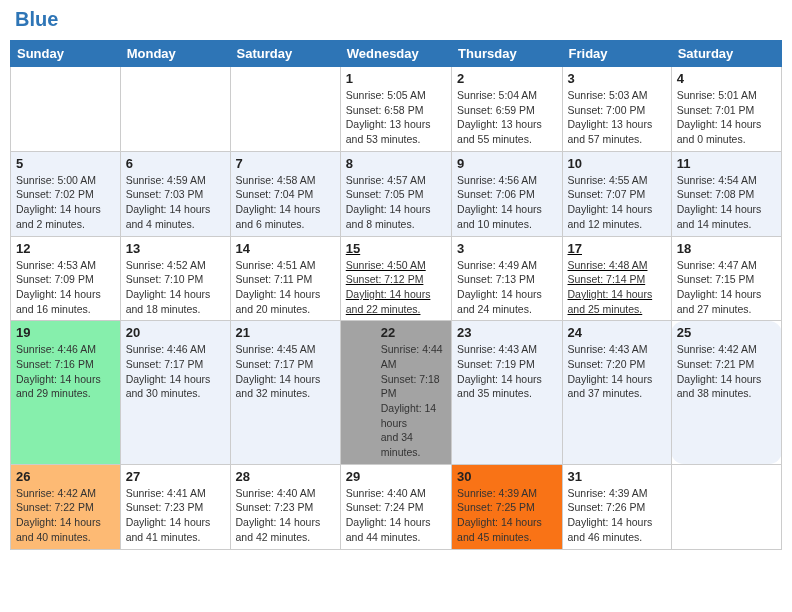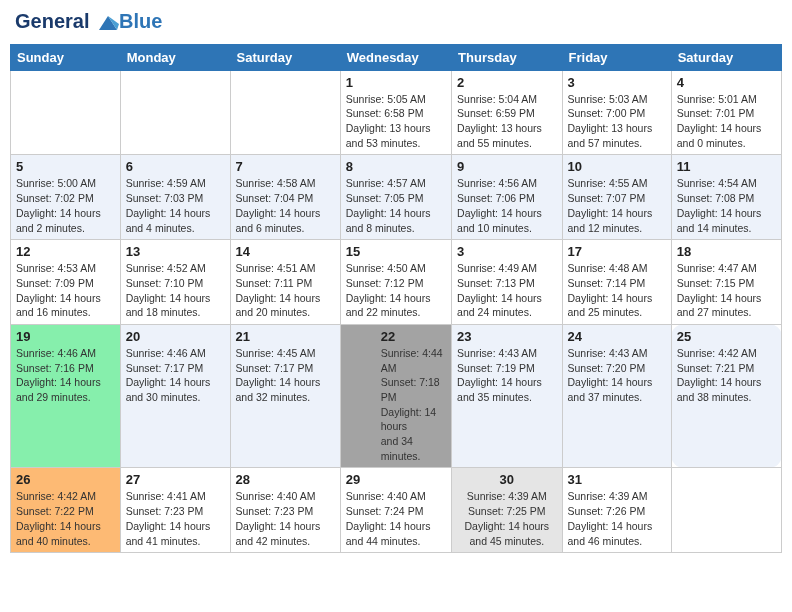--- a/index.html
+++ b/index.html
@@ -85,27 +85,20 @@
     .row-odd td { background: #fff; }
   </style>
 </head>
 <body>
 
 <div class="page">
   <div class="header">
     <div class="logo">
       <div>
         <div style="display:flex;align-items:center;">
-          <div style="font-size:20px;font-weight:bold;color:#1a3a6b;line-height:1.1;">
-            <span>General</span>
-            <svg width="22" height="22" viewBox="0 0 22 22" style="vertical-align:middle;margin-left:2px;">
-              <polygon points="2,18 11,4 20,18" fill="#2e75b6"></polygon>
-              <polygon points="11,4 20,18 22,12" fill="#4a9fd4"></polygon>
-            </svg>
-          </div>
           <div style="font-size:20px;font-weight:bold;color:#2e75b6;line-height:1.1;margin-top:-2px;">
             <span>Blue</span>
           </div>
         </div>
       </div>
     </div>
     <div class="title-block">
       <div class="month-title"></div>
       <div class="location"></div>
     </div>
@@ -181,29 +174,29 @@
             <div class="day-info">Sunrise: 4:53 AM<br>Sunset: 7:09 PM<br>Daylight: 14 hours<br>and 16 minutes.</div>
           </td>
           <td style="background: rgb(255, 255, 255);">
             <span class="day-num">13</span>
             <div class="day-info">Sunrise: 4:52 AM<br>Sunset: 7:10 PM<br>Daylight: 14 hours<br>and 18 minutes.</div>
           </td>
           <td style="background: rgb(255, 255, 255);">
             <span class="day-num">14</span>
             <div class="day-info">Sunrise: 4:51 AM<br>Sunset: 7:11 PM<br>Daylight: 14 hours<br>and 20 minutes.</div>
           </td>
-          <td style="background: rgb(255, 255, 255);">
+          <td style="background: rgb(255, 255, 255); text-decoration: underline;">
             <span class="day-num">15</span>
             <div class="day-info">Sunrise: 4:50 AM<br>Sunset: 7:12 PM<br>Daylight: 14 hours<br>and 22 minutes.</div>
           </td>
           <td style="background: rgb(255, 255, 255);">
             <span class="day-num">3</span>
             <div class="day-info">Sunrise: 4:49 AM<br>Sunset: 7:13 PM<br>Daylight: 14 hours<br>and 24 minutes.</div>
           </td>
-          <td style="background: rgb(255, 255, 255);">
+          <td style="background: rgb(255, 255, 255); text-decoration: underline;">
             <span class="day-num">17</span>
             <div class="day-info">Sunrise: 4:48 AM<br>Sunset: 7:14 PM<br>Daylight: 14 hours<br>and 25 minutes.</div>
           </td>
           <td style="background: rgb(255, 255, 255);">
             <span class="day-num">18</span>
             <div class="day-info">Sunrise: 4:47 AM<br>Sunset: 7:15 PM<br>Daylight: 14 hours<br>and 27 minutes.</div>
           </td>
         </tr>
         <tr class="row-even">
           <td style="background: #86efac;">
@@ -245,21 +238,21 @@
             <div class="day-info">Sunrise: 4:41 AM<br>Sunset: 7:23 PM<br>Daylight: 14 hours<br>and 41 minutes.</div>
           </td>
           <td style="background: rgb(255, 255, 255);">
             <span class="day-num">28</span>
             <div class="day-info">Sunrise: 4:40 AM<br>Sunset: 7:23 PM<br>Daylight: 14 hours<br>and 42 minutes.</div>
           </td>
           <td style="background: rgb(255, 255, 255);">
             <span class="day-num">29</span>
             <div class="day-info">Sunrise: 4:40 AM<br>Sunset: 7:24 PM<br>Daylight: 14 hours<br>and 44 minutes.</div>
           </td>
-          <td style="background: #e5e5e5; text-align: center;">
+          <td style="background: #f97316;">
             <span class="day-num">30</span>
             <div class="day-info">Sunrise: 4:39 AM<br>Sunset: 7:25 PM<br>Daylight: 14 hours<br>and 45 minutes.</div>
           </td>
           <td style="background: rgb(255, 255, 255);">
             <span class="day-num">31</span>
             <div class="day-info">Sunrise: 4:39 AM<br>Sunset: 7:26 PM<br>Daylight: 14 hours<br>and 46 minutes.</div>
           </td>
           <td class="empty-cell" style="background: rgb(255, 255, 255);"></td>
         </tr>
       </tbody>

